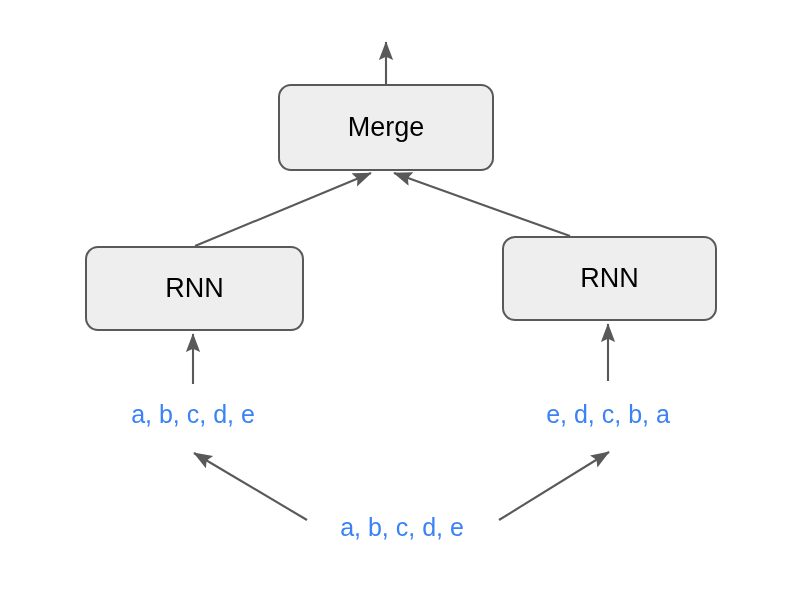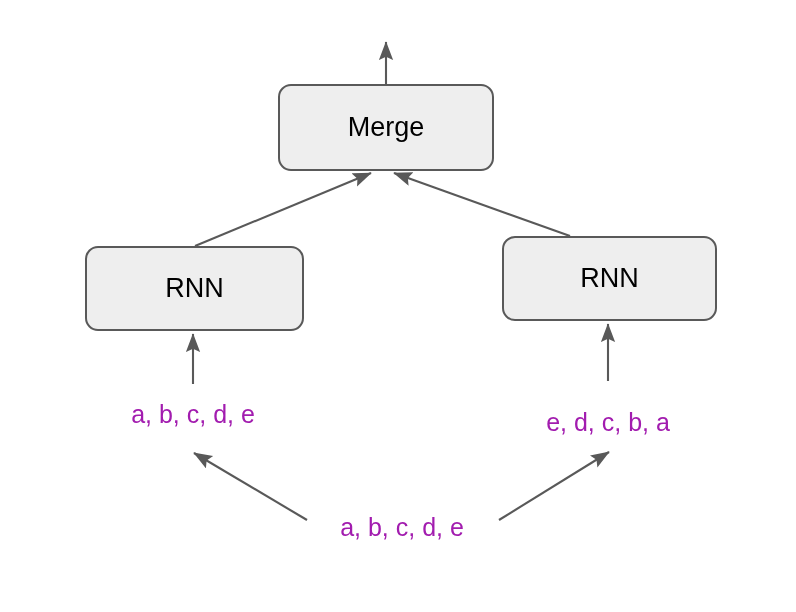--- a/index.html
+++ b/index.html
@@ -60,33 +60,32 @@
   #node-rnn-backward {
     left: 502px;
     top: 236px;
     width: 215px;
     height: 85px;
     font-size: 27px;
   }
   .seq-label {
     position: absolute;
     font-size: 25px;
-    color: #a21caf;
+    color: #3b82f6;
     white-space: nowrap;
     text-align: center;
     transform: translate(-50%, -50%);
   }
   #label-forward-input {
     left: 193px;
     top: 414px;
   }
   #label-backward-input {
     left: 608px;
     top: 414px;
-    margin-top: 8px;
   }
   #label-source-sequence {
     left: 402px;
     top: 527px;
   }
 </style>
 </head>
 <body>
 
 <div id="canvas">

